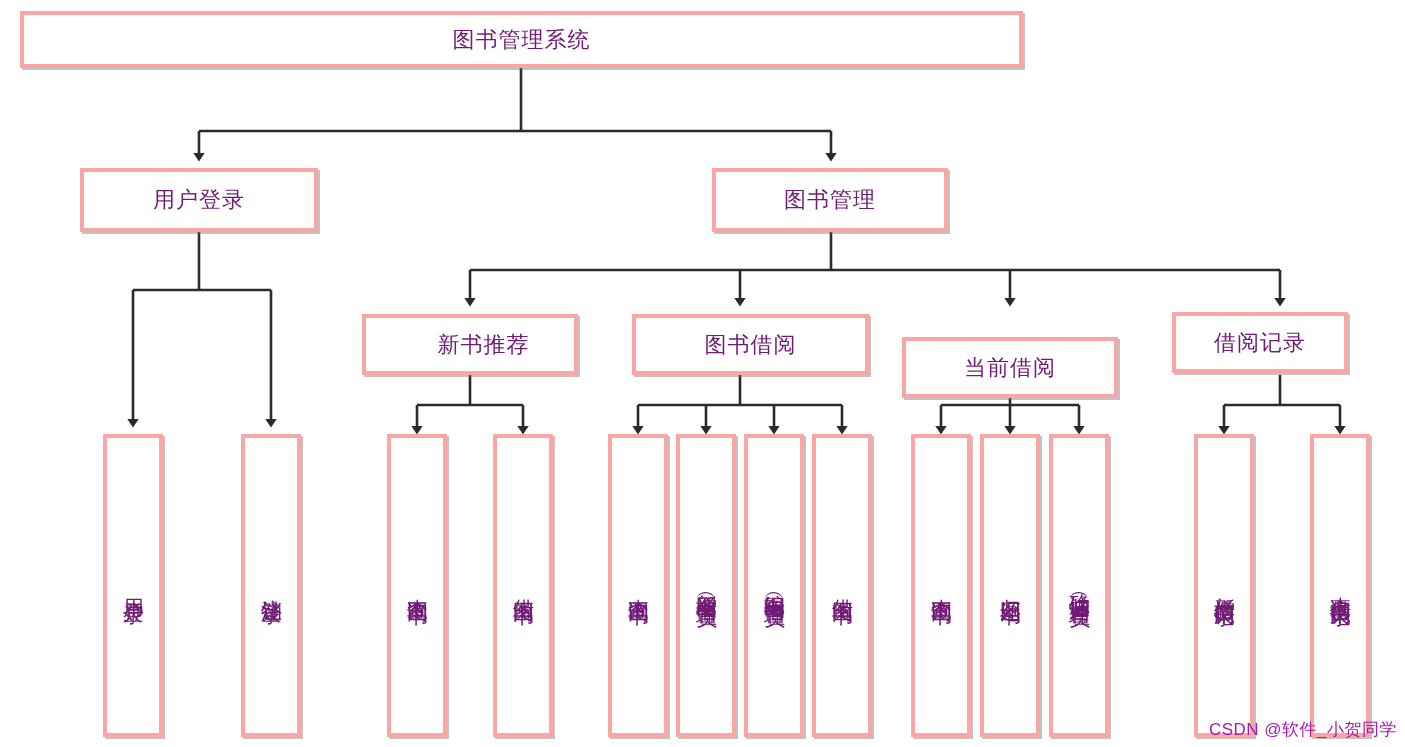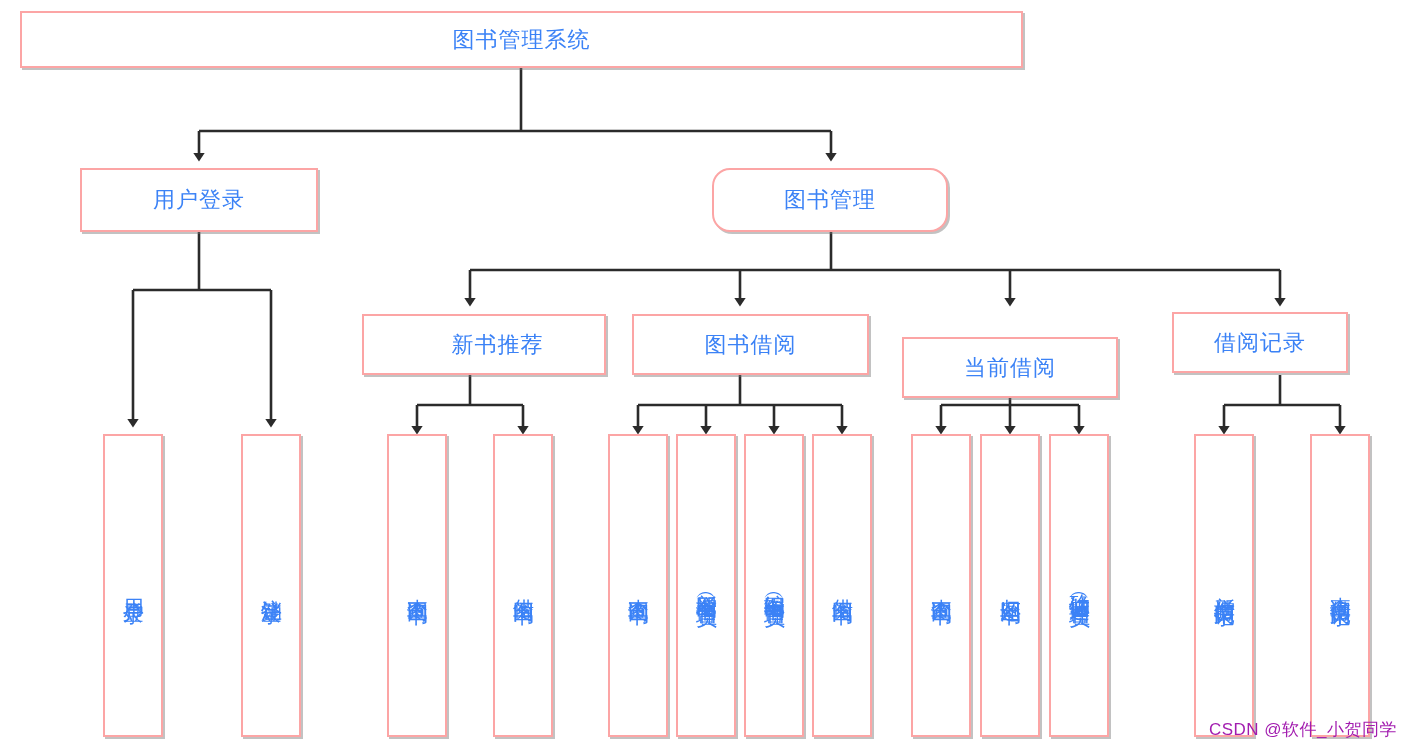--- a/index.html
+++ b/index.html
@@ -23,26 +23,26 @@
     left: 0;
     top: 0;
     width: 1405px;
     height: 747px;
     pointer-events: none;
   }
   .node {
     position: absolute;
     box-sizing: border-box;
     background: #ffffff;
-    border: 2px solid #fca5a5;
+    border: 4px solid #fca5a5;
     box-shadow: 2px 2px 0 rgba(120,120,120,0.45);
     display: flex;
     align-items: center;
     justify-content: center;
-    color: #3b82f6;
+    color: #701a75;
     z-index: 2;
   }
   .node .label {
     display: block;
     text-align: center;
     line-height: 1.05;
     white-space: nowrap;
   }
   .node.horizontal .label {
     font-size: 22px;
@@ -127,25 +127,25 @@
     </g>
   </svg>
 
   <div class="node horizontal" style="left:20px; top:11px; width:1003px; height:57px;">
     <span class="label">图书管理系统</span>
   </div>
 
   <div class="node horizontal" style="left:80px; top:168px; width:238px; height:64px;">
     <span class="label">用户登录</span>
   </div>
-  <div class="node horizontal" style="left:712px; top:168px; width:236px; height:64px;border-radius:18px;">
+  <div class="node horizontal" style="left:712px; top:168px; width:236px; height:64px;">
     <span class="label">图书管理</span>
   </div>
 
-  <div class="node horizontal" style="left:362px; top:314px; width:244px; height:61px;padding-left:27px;">
+  <div class="node horizontal" style="left:362px; top:314px; width:216px; height:61px;padding-left:27px;">
     <span class="label">新书推荐</span>
   </div>
   <div class="node horizontal" style="left:632px; top:314px; width:237px; height:61px;">
     <span class="label">图书借阅</span>
   </div>
   <div class="node horizontal" style="left:902px; top:314px; width:216px; height:61px;margin-top:23px;">
     <span class="label">当前借阅</span>
   </div>
   <div class="node horizontal" style="left:1172px; top:312px; width:176px; height:61px;">
     <span class="label">借阅记录</span>

